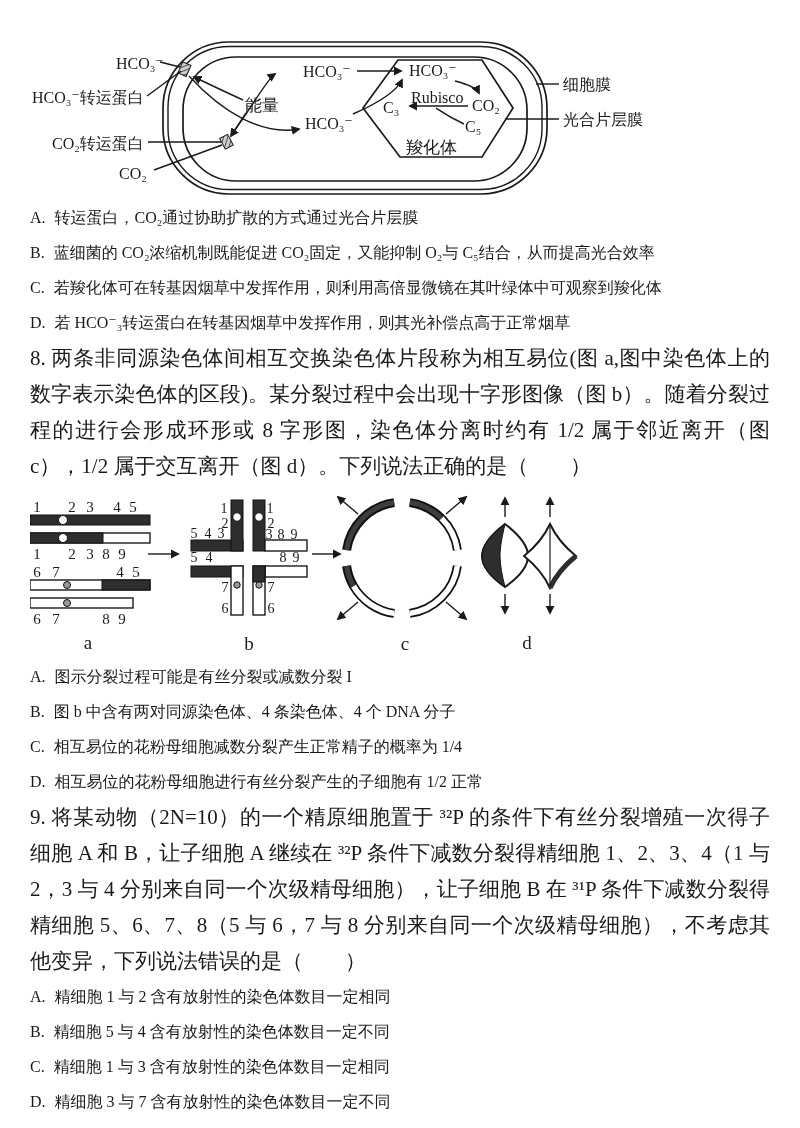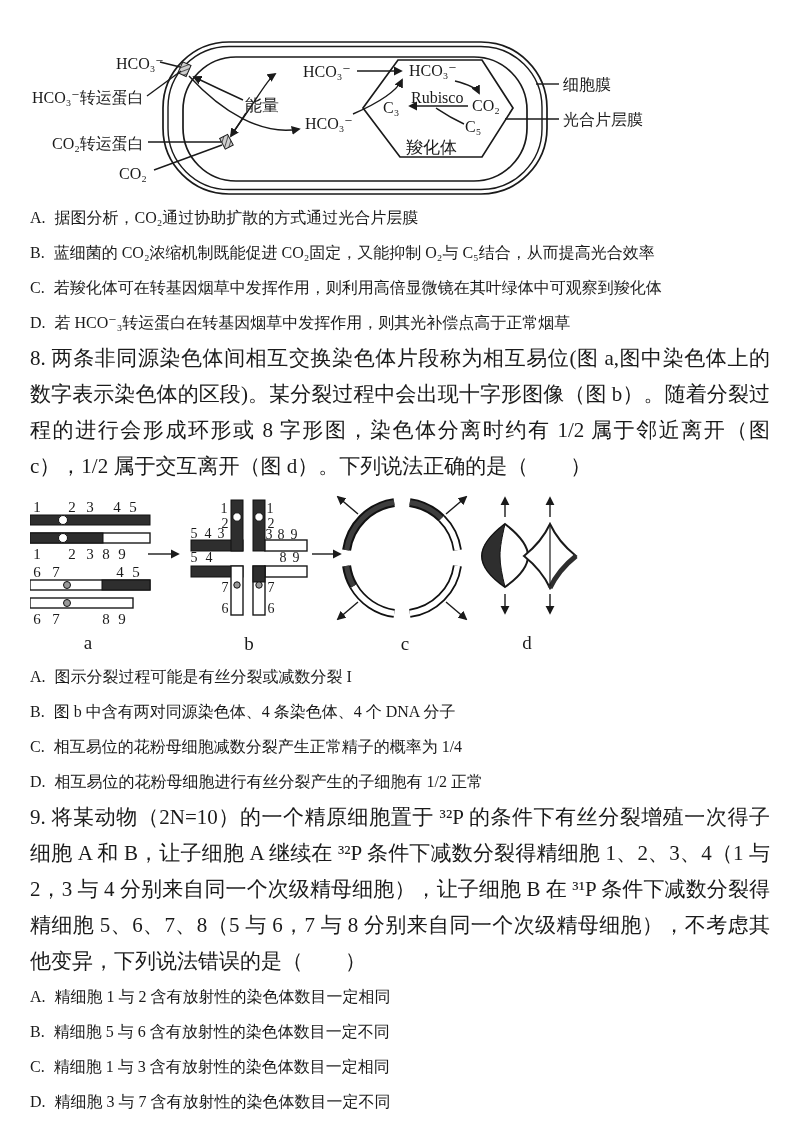--- a/index.html
+++ b/index.html
@@ -83,21 +83,21 @@
     <text x="411" y="103" font-size="16">Rubisco</text>
     <text x="383" y="113" font-size="16">C₃</text>
     <text x="472" y="111" font-size="16">CO₂</text>
     <text x="465" y="132" font-size="16">C₅</text>
     <text x="406" y="153" font-size="17">羧化体</text>
     <text x="563" y="90" font-size="16">细胞膜</text>
     <text x="563" y="125" font-size="16">光合片层膜</text>
   </svg>
 
   <div>
-    <div class="opt"><span class="lbl">A.</span><span>据图分析，CO₂通过协助扩散的方式通过光合片层膜</span></div>
+    <div class="opt"><span class="lbl">A.</span><span>转运蛋白，CO₂通过协助扩散的方式通过光合片层膜</span></div>
     <div class="opt"><span class="lbl">B.</span><span>蓝细菌的 CO₂浓缩机制既能促进 CO₂固定，又能抑制 O₂与 C₅结合，从而提高光合效率</span></div>
     <div class="opt"><span class="lbl">C.</span><span>若羧化体可在转基因烟草中发挥作用，则利用高倍显微镜在其叶绿体中可观察到羧化体</span></div>
     <div class="opt"><span class="lbl">D.</span><span>若 HCO⁻₃转运蛋白在转基因烟草中发挥作用，则其光补偿点高于正常烟草</span></div>
   </div>
 
   <p class="stem">8. 两条非同源染色体间相互交换染色体片段称为相互易位(图 a,图中染色体上的数字表示染色体的区段)。某分裂过程中会出现十字形图像（图 b）。随着分裂过程的进行会形成环形或 8 字形图，染色体分离时约有 1/2 属于邻近离开（图 c），1/2 属于交互离开（图 d）。下列说法正确的是（　　）</p>
 
   <svg width="740" height="175" viewBox="30 0 740 175">
 
     <g>
@@ -208,21 +208,21 @@
   <div>
     <div class="opt"><span class="lbl">A.</span><span>图示分裂过程可能是有丝分裂或减数分裂 I</span></div>
     <div class="opt"><span class="lbl">B.</span><span>图 b 中含有两对同源染色体、4 条染色体、4 个 DNA 分子</span></div>
     <div class="opt"><span class="lbl">C.</span><span>相互易位的花粉母细胞减数分裂产生正常精子的概率为 1/4</span></div>
     <div class="opt"><span class="lbl">D.</span><span>相互易位的花粉母细胞进行有丝分裂产生的子细胞有 1/2 正常</span></div>
   </div>
 
   <p class="stem">9. 将某动物（2N=10）的一个精原细胞置于 ³²P 的条件下有丝分裂增殖一次得子细胞 A 和 B，让子细胞 A 继续在 ³²P 条件下减数分裂得精细胞 1、2、3、4（1 与 2，3 与 4 分别来自同一个次级精母细胞），让子细胞 B 在 ³¹P 条件下减数分裂得精细胞 5、6、7、8（5 与 6，7 与 8 分别来自同一个次级精母细胞），不考虑其他变异，下列说法错误的是（　　）</p>
   <div>
     <div class="opt"><span class="lbl">A.</span><span>精细胞 1 与 2 含有放射性的染色体数目一定相同</span></div>
-    <div class="opt"><span class="lbl">B.</span><span>精细胞 5 与 6 含有放射性的染色体数目一定不同</span></div>
+    <div class="opt"><span class="lbl">B.</span><span>精细胞 5 与 4 含有放射性的染色体数目一定不同</span></div>
     <div class="opt"><span class="lbl">C.</span><span>精细胞 1 与 3 含有放射性的染色体数目一定相同</span></div>
     <div class="opt"><span class="lbl">D.</span><span>精细胞 3 与 7 含有放射性的染色体数目一定不同</span></div>
   </div>
 
   <div class="footer">第 4 页/共 16 页</div>
 
 </div>
 </div>
 
 </body></html>

